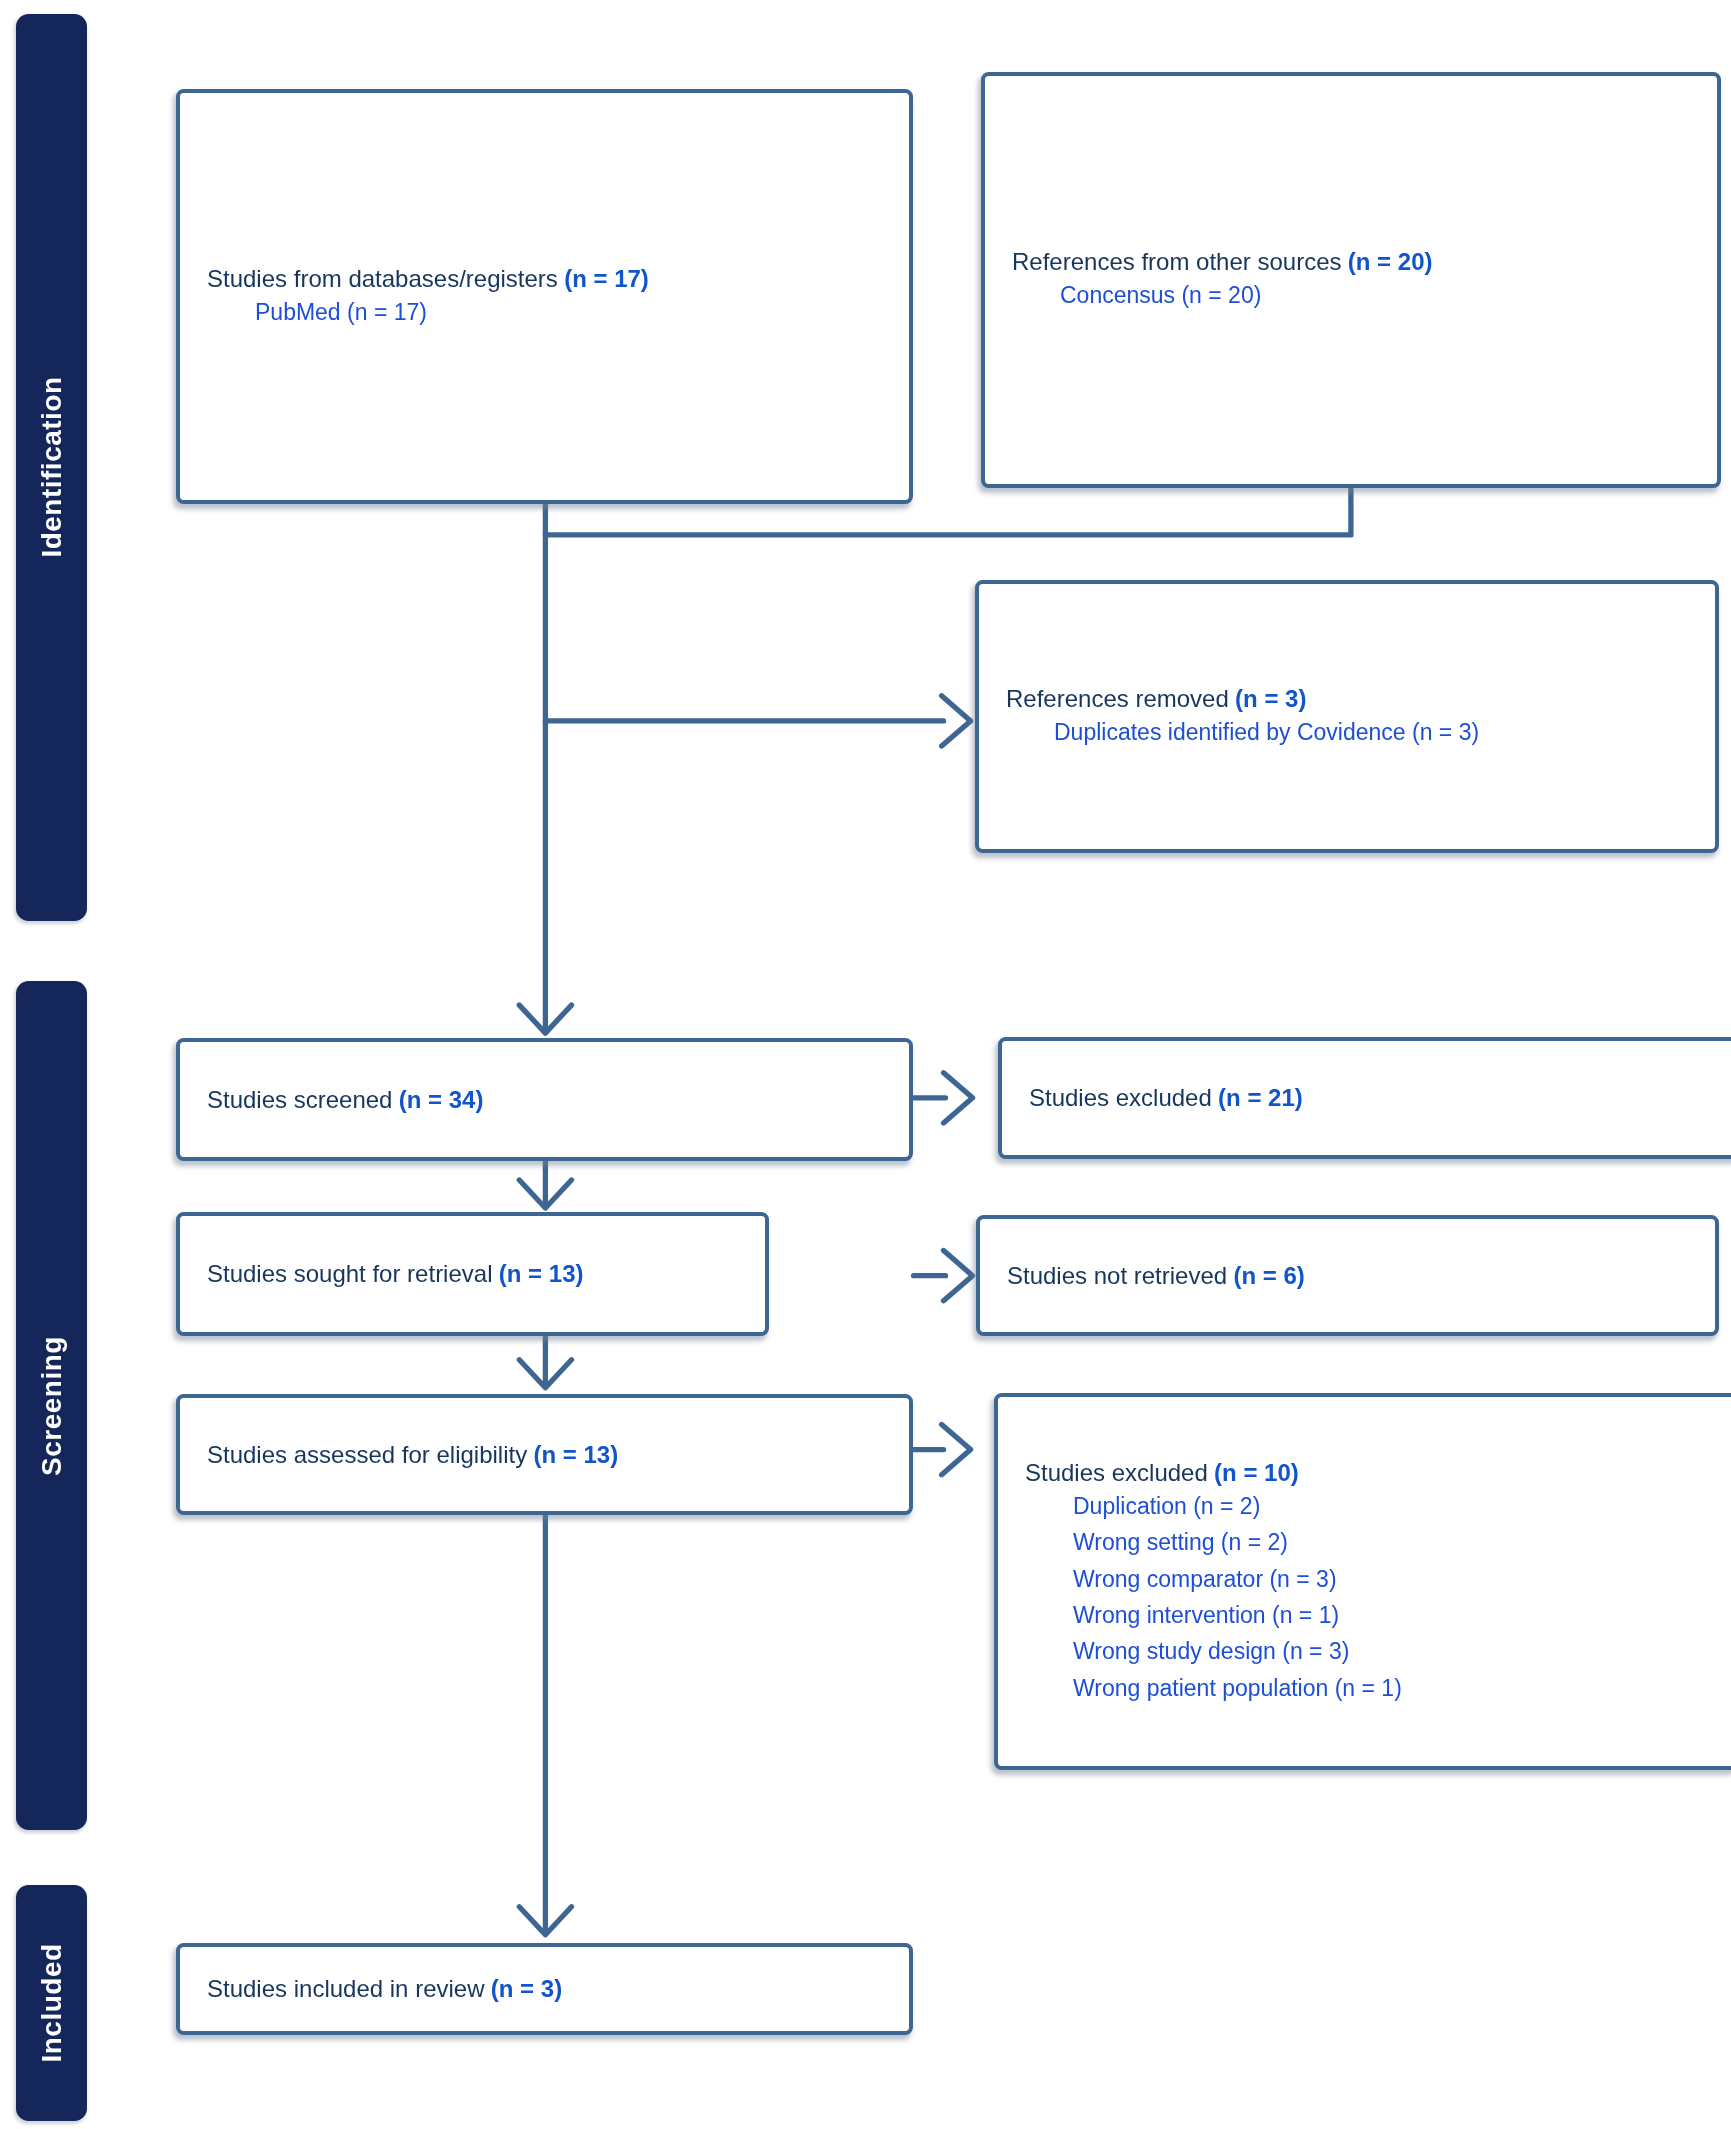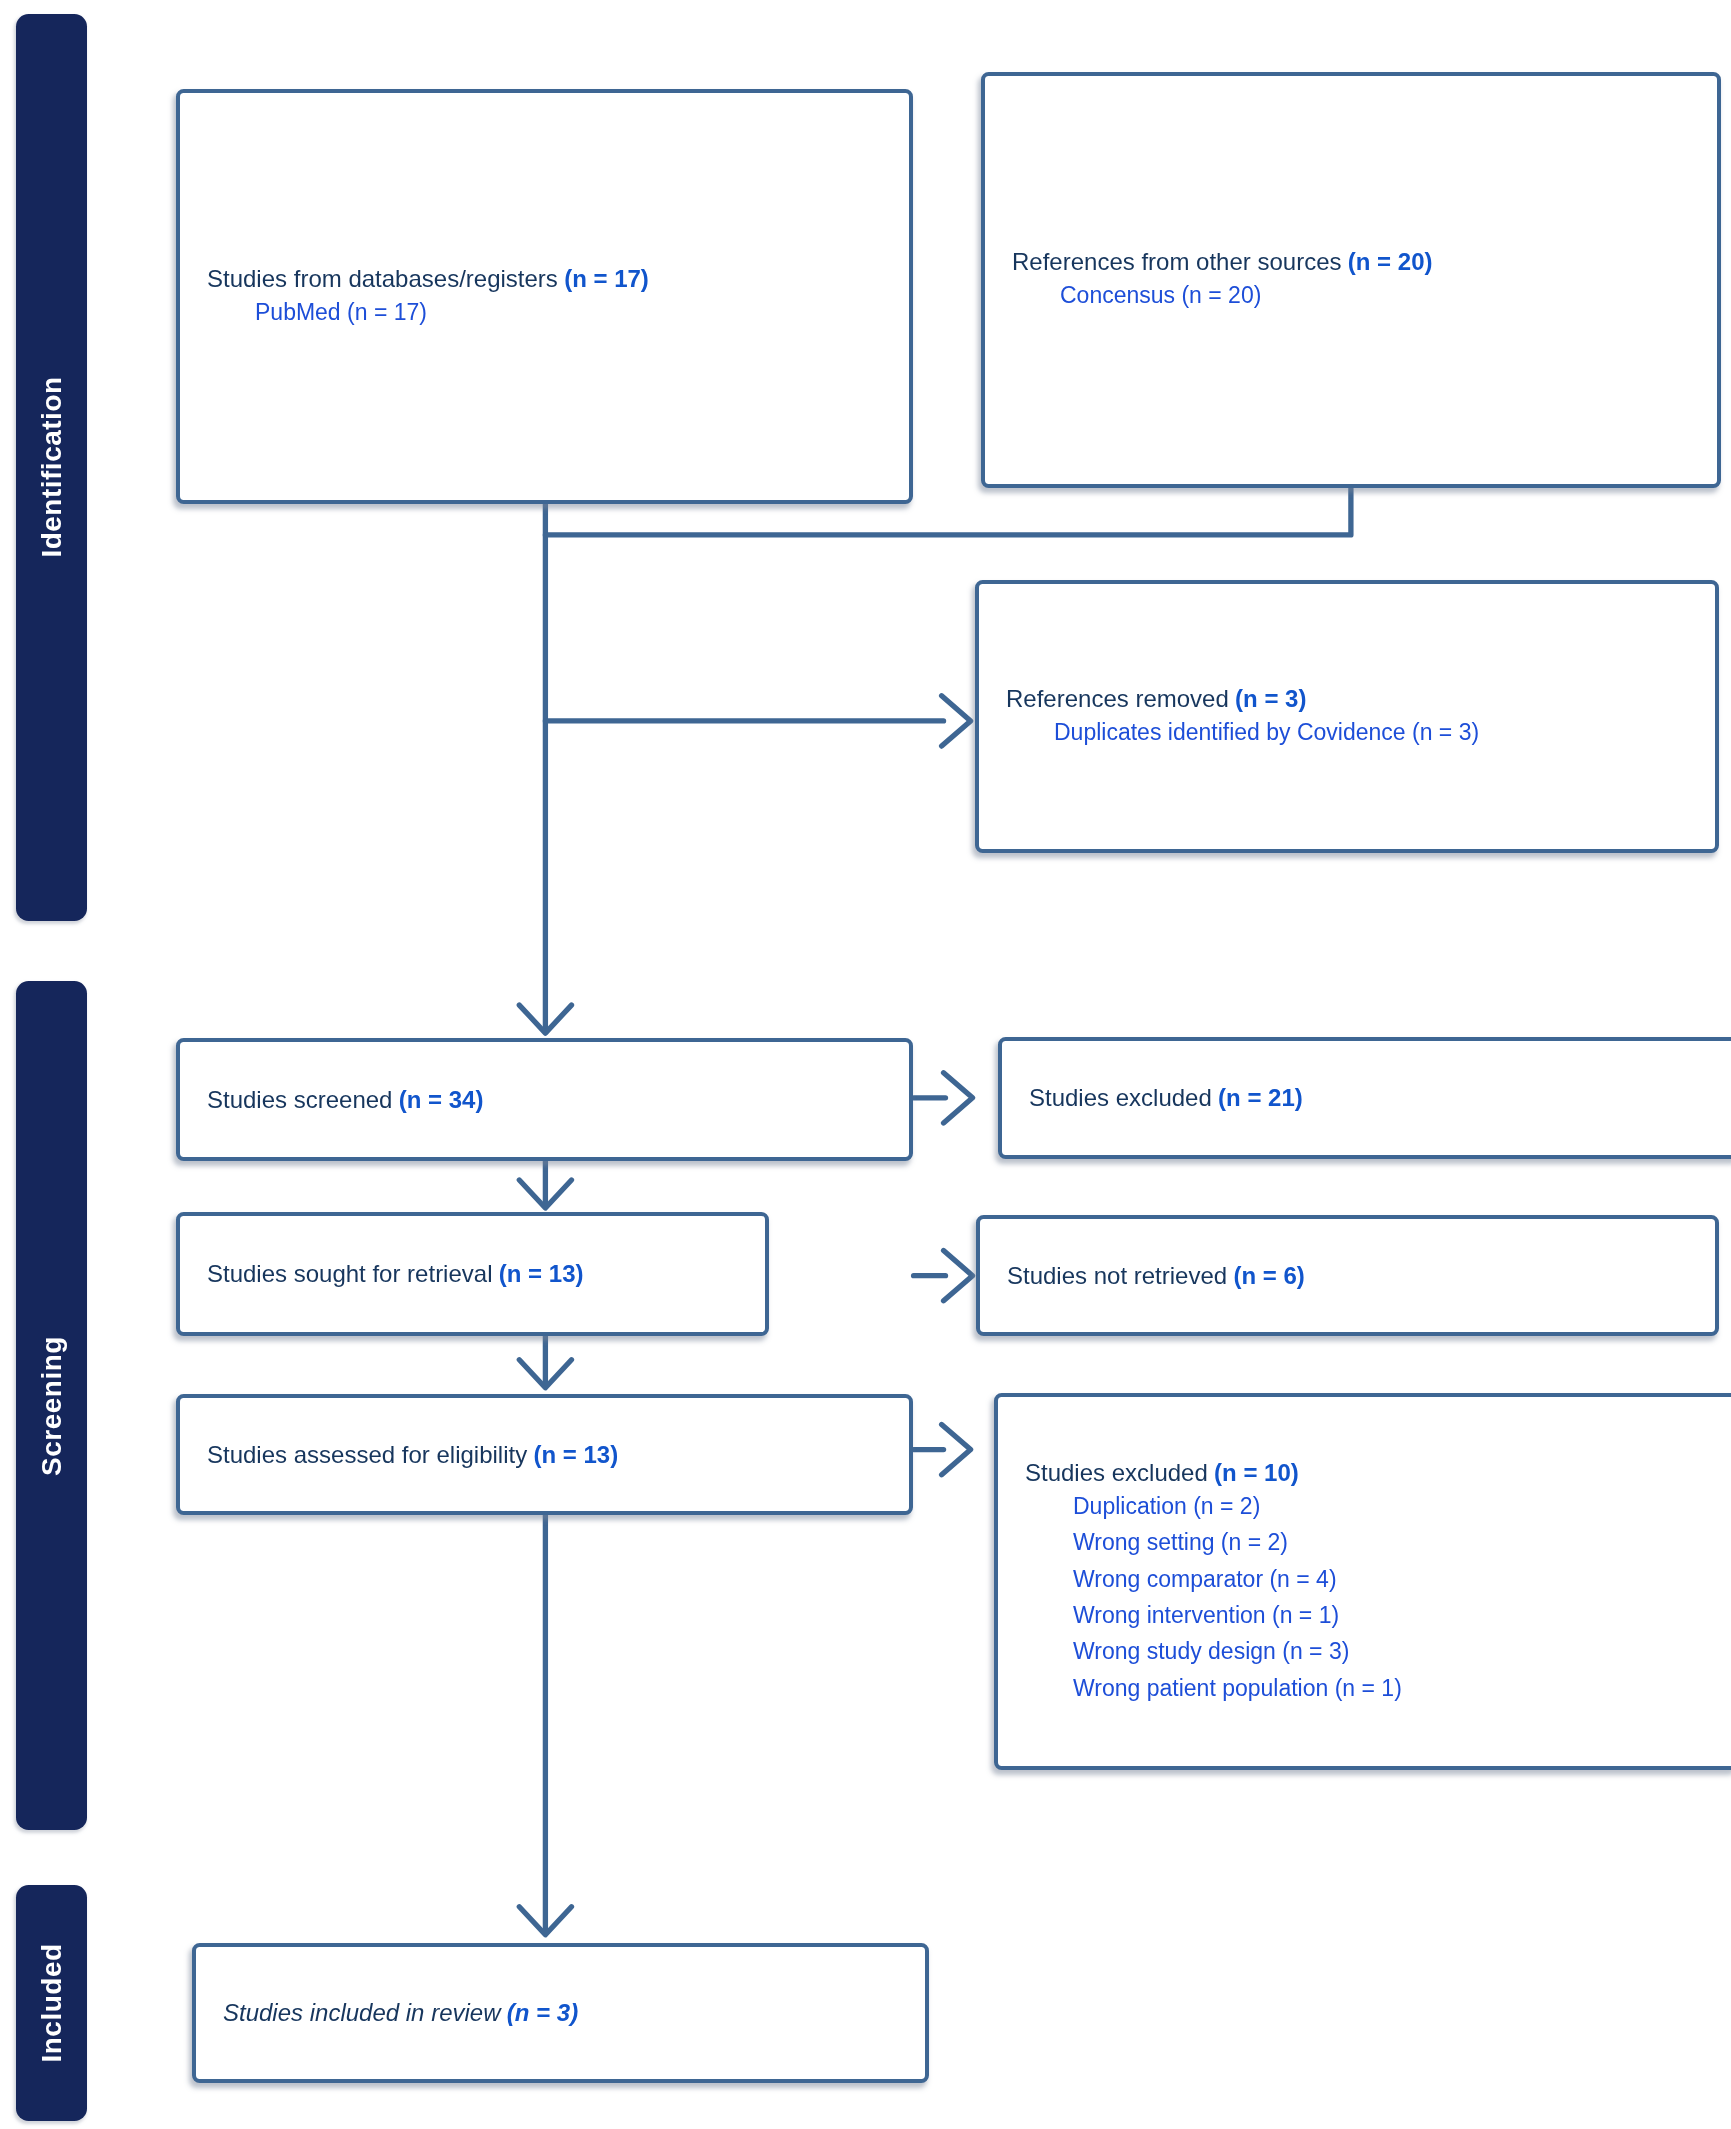--- a/index.html
+++ b/index.html
@@ -150,24 +150,24 @@
   </div>
 
   <div class="node" style="left:176px; top:1394px; width:737px; height:121px;">
     <div class="title"><span>Studies assessed for eligibility</span><span class="count">(n = 13)</span></div>
   </div>
 
   <div class="node" style="left:994px; top:1393px; width:744px; height:377px;">
     <div class="title"><span>Studies excluded</span><span class="count">(n = 10)</span></div>
     <div class="sub">Duplication (n = 2)</div>
     <div class="sub">Wrong setting (n = 2)</div>
-    <div class="sub">Wrong comparator (n = 4)</div>
+    <div class="sub">Wrong comparator (n = 3)</div>
     <div class="sub">Wrong intervention (n = 1)</div>
     <div class="sub">Wrong study design (n = 3)</div>
     <div class="sub">Wrong patient population (n = 1)</div>
   </div>
 
-  <div class="node" style="left:192px; top:1943px; width:737px; height:140px;font-style:italic;">
+  <div class="node" style="left:176px; top:1943px; width:737px; height:92px;">
     <div class="title"><span>Studies included in review</span><span class="count">(n = 3)</span></div>
   </div>
 
 </div>
 
 
 </body></html>

